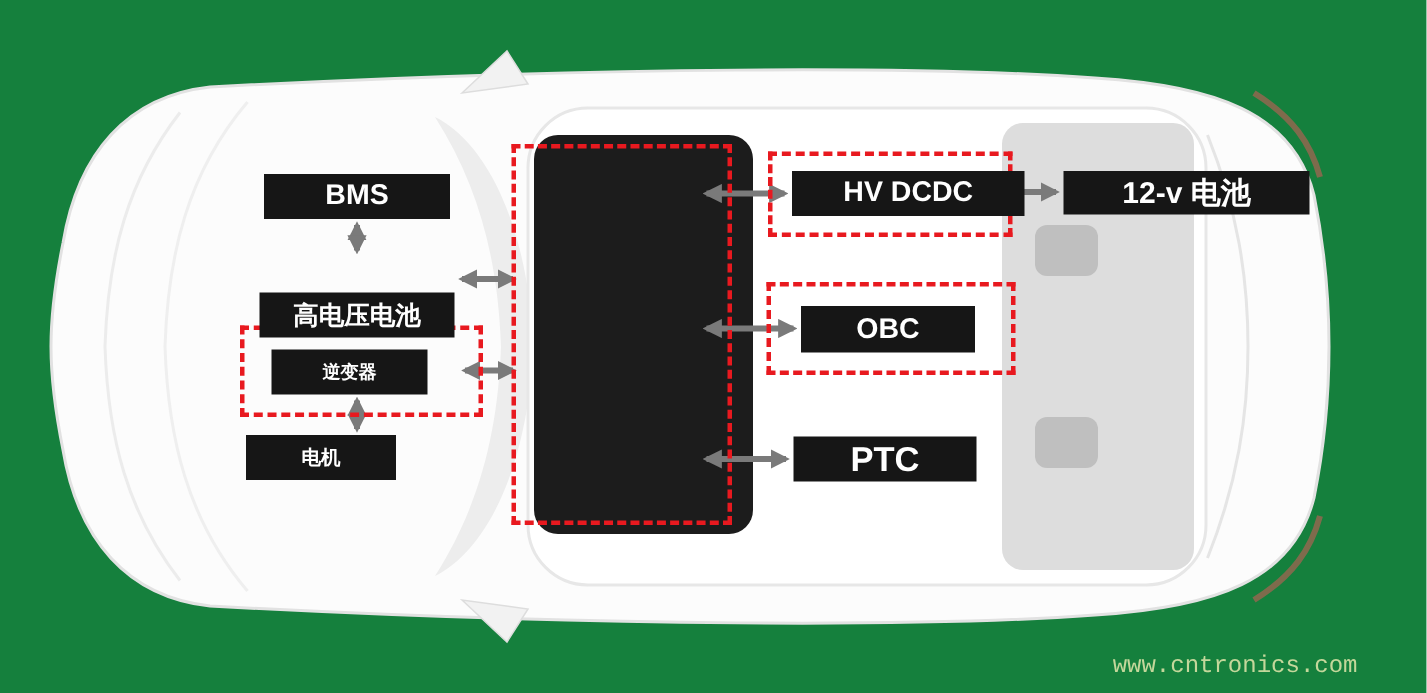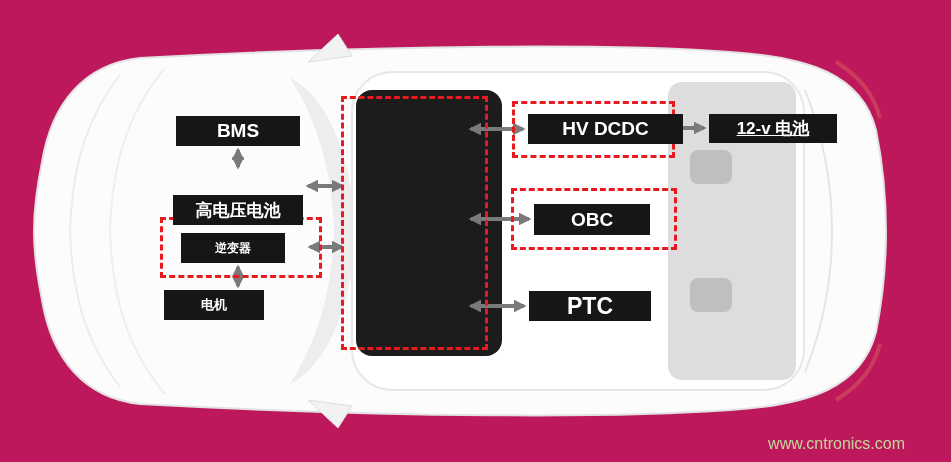--- a/index.html
+++ b/index.html
@@ -4,42 +4,42 @@
 <style>
   * { margin: 0; padding: 0; box-sizing: border-box; }
   html, body { background: #ffffff; }
   body {
     font-family: "Liberation Sans", "DejaVu Sans", sans-serif;
     width: 951px; height: 462px;
   }
   .stage {
     position: relative;
     width: 951px; height: 462px;
-    background: #be185d;
+    background: #15803d;
     overflow: hidden;
   }
   .layer { position: absolute; left: 0; top: 0; width: 951px; height: 462px; }
 
   
   .node {
     position: absolute;
     background: var(--node-bg, #161616);
     color: var(--node-text, #ffffff);
     display: flex; align-items: center; justify-content: center;
     font-weight: bold;
     white-space: nowrap;
     z-index: 5;
   }
   .node-bms         { left:176px; top:116px; width:124px; height:30px; font-size:19px; }
   .node-hv-battery  { left:173px; top:171px; width:130px; height:30px; font-size:17px;margin-top:24px; }
   .node-inverter    { left:181px; top:233px; width:104px; height:30px; font-size:12px; }
   .node-motor       { left:164px; top:290px; width:100px; height:30px; font-size:13px; }
   .node-pdu         { left:347px; top:109px; width:119px; height:227px; font-size:21px; letter-spacing:1px; }
   .node-hv-dcdc     { left:528px; top:114px; width:155px; height:30px; font-size:19px; }
-  .node-battery-12v { left:709px; top:114px; width:128px; height:29px; font-size:17px;text-decoration:underline; }
+  .node-battery-12v { left:709px; top:114px; width:164px; height:29px; font-size:20px; }
   .node-obc         { left:534px; top:204px; width:116px; height:31px; font-size:19px; }
   .node-ptc         { left:529px; top:291px; width:122px; height:30px; font-size:23px; }
 
   
   .hl {
     position: absolute;
     border: 3px dashed var(--highlight-border, #e8191f);
     z-index: 4;
     background: transparent;
   }
@@ -53,20 +53,21 @@
   #arrowhead path { fill: var(--arrow, #7a7a7a); }
   .arrow-layer { z-index: 3; }
   .car-layer { z-index: 1; }
 
   .watermark {
     position: absolute;
     right: 46px; bottom: 9px;
     color: var(--watermark, #c4d79b);
     font-size: 16px;
     z-index: 6;
+    font-family: Liberation Mono, monospace;
   }
 </style>
 </head>
 <body>
 
 <div class="stage">
 
   <svg class="layer car-layer" viewBox="0 0 951 462" xmlns="http://www.w3.org/2000/svg">
 
     <path d="M140,58 C400,44 620,44 730,52 C810,57 862,75 876,130

